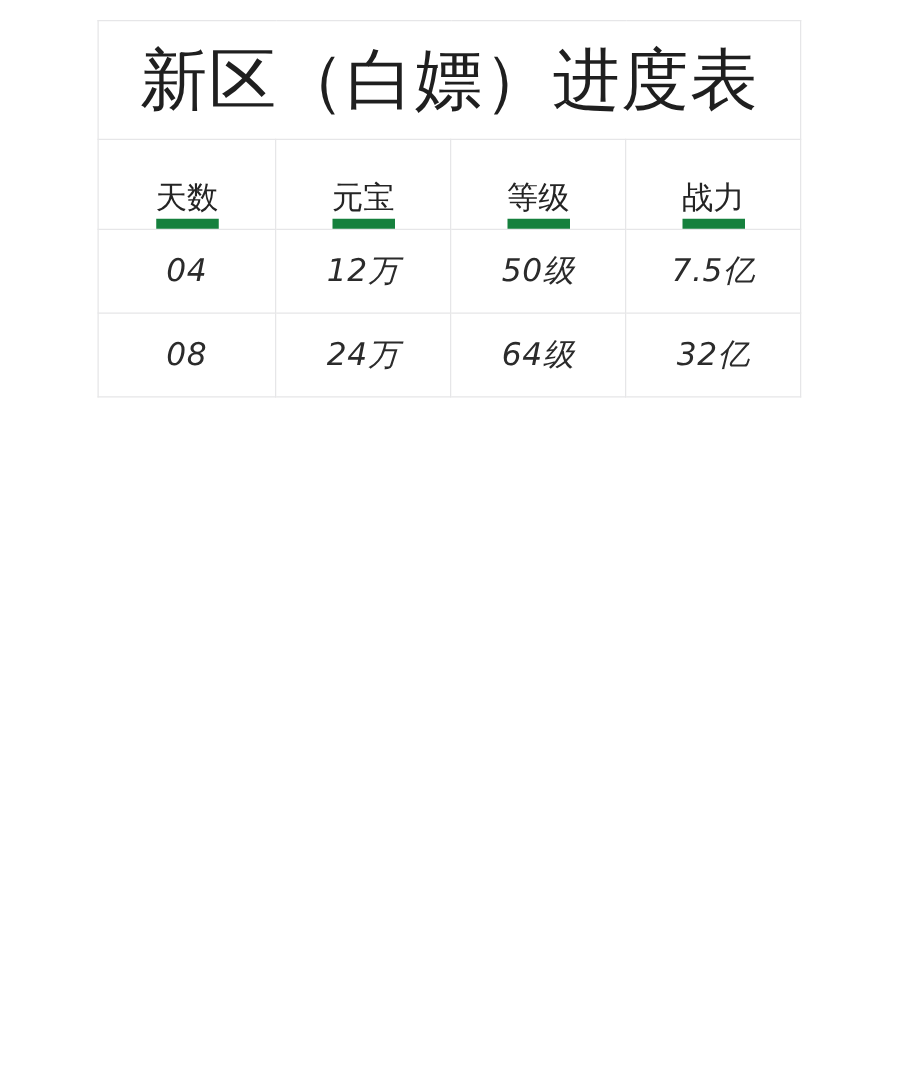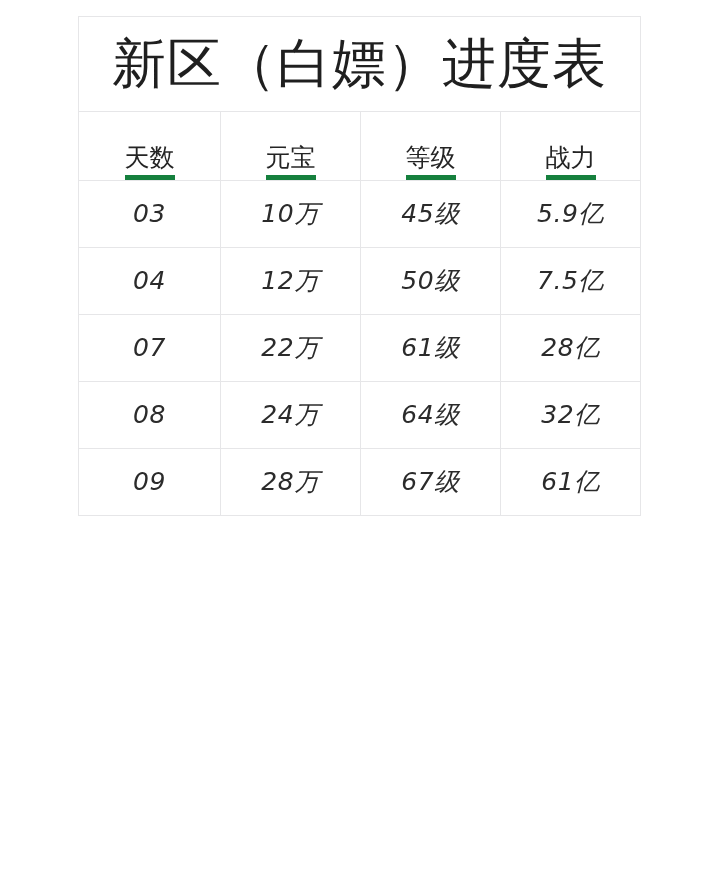--- a/index.html
+++ b/index.html
@@ -63,21 +63,21 @@
   .head-cell {
     height: 67px;
     font-size: 25px;
     font-weight: 400;
     color: #242424;
     font-style: normal;
     font-family: "DejaVu Sans", "Liberation Sans", sans-serif;
   }
   .head-cell .hlabel {
     display: inline-block;
-    border-bottom: 5px solid #15803d;
+    border-bottom: 8px solid #15803d;
     padding-bottom: 2px;
     line-height: 1.15;
     margin-top: 32px;
   }
 
   .data-cell {
     height: 66px;
     font-size: 25px;
     font-style: italic;
     font-weight: 400;
@@ -112,45 +112,27 @@
           <th class="head-cell">
             <span class="hlabel">等级</span>
           </th>
           <th class="head-cell">
             <span class="hlabel">战力</span>
           </th>
         </tr>
       </thead>
       <tbody>
         <tr>
-          <td class="data-cell">03</td>
-          <td class="data-cell">10万</td>
-          <td class="data-cell">45级</td>
-          <td class="data-cell">5.9亿</td>
-        </tr>
-        <tr>
           <td class="data-cell">04</td>
           <td class="data-cell">12万</td>
           <td class="data-cell">50级</td>
           <td class="data-cell">7.5亿</td>
-        </tr>
-        <tr>
-          <td class="data-cell">07</td>
-          <td class="data-cell">22万</td>
-          <td class="data-cell">61级</td>
-          <td class="data-cell">28亿</td>
         </tr>
         <tr>
           <td class="data-cell">08</td>
           <td class="data-cell">24万</td>
           <td class="data-cell">64级</td>
           <td class="data-cell">32亿</td>
         </tr>
-        <tr>
-          <td class="data-cell">09</td>
-          <td class="data-cell">28万</td>
-          <td class="data-cell">67级</td>
-          <td class="data-cell">61亿</td>
-        </tr>
       </tbody>
     </table>
   </div>
 </div>
 
 </body></html>

